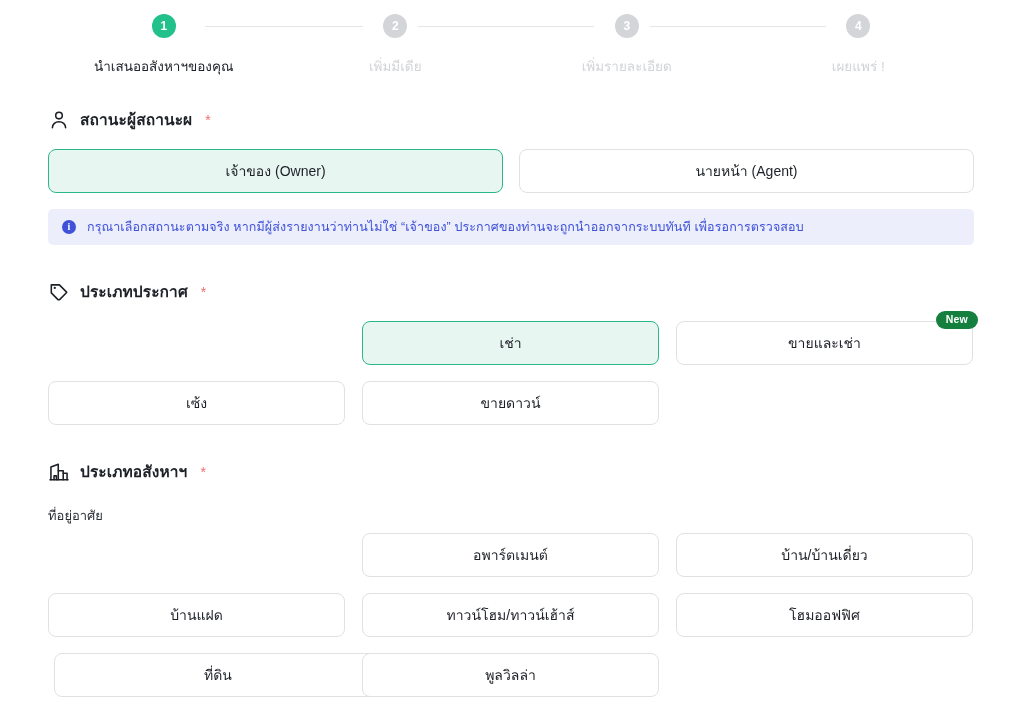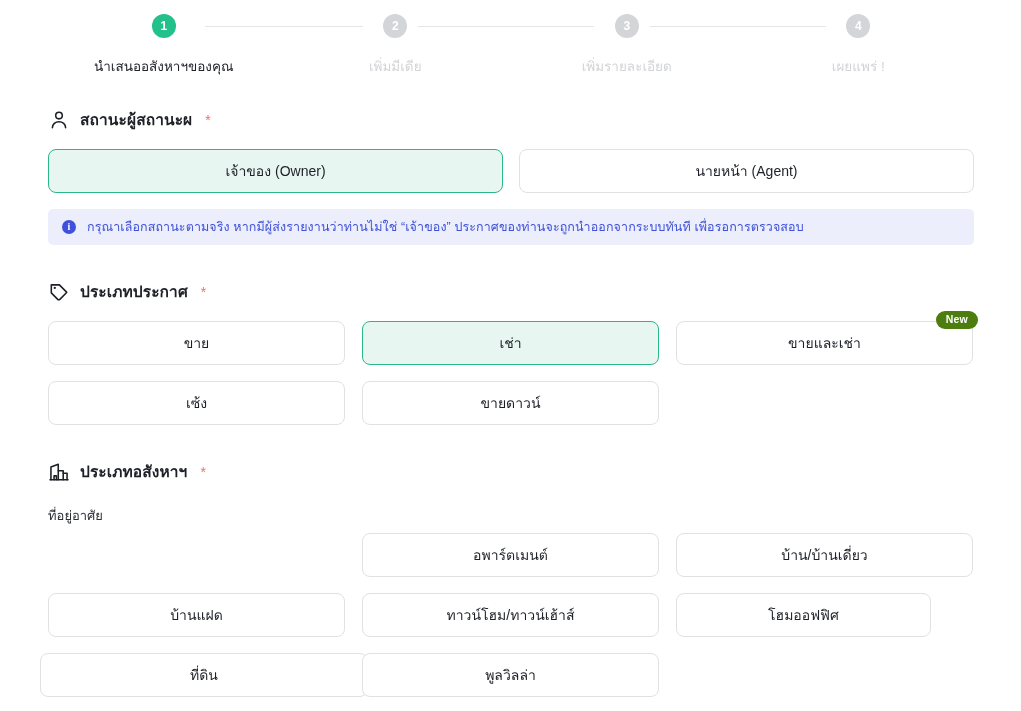--- a/index.html
+++ b/index.html
@@ -123,21 +123,21 @@
   }
   .choice.selected {
     border: 1.5px solid #2bb888;
     background: #e7f6f0;
   }
 
   .badge-new {
     position: absolute;
     top: -11px;
     right: -6px;
-    background: #4d7c0f;
+    background: #15803d;
     color: #ffffff;
     font-size: 10.5px;
     font-weight: 700;
     padding: 3px 10px 4px;
     border-radius: 11px;
     line-height: 1;
     letter-spacing: 0.2px;
   }
 
   
@@ -235,23 +235,20 @@
 
   <div class="section-head" style="left:48px; top:279px;">
     <svg class="ico" viewBox="0 0 24 24" fill="none" stroke="#1d2026" stroke-width="1.7" stroke-linecap="round" stroke-linejoin="round">
       <path d="M20.3 12.6 12.9 20a1.6 1.6 0 0 1-2.3 0l-7-7V4.2h8.8l7.9 7.9a1.1 1.1 0 0 1 0 .5z"></path>
       <circle cx="7.4" cy="7.6" r="1.25" fill="#1d2026" stroke="none"></circle>
     </svg>
     <span class="section-title">ประเภทประกาศ</span>
     <span class="req">*</span>
   </div>
 
-  <div class="choice" style="left:48px; top:321px; width:297px;">
-    <span>ขาย</span>
-  </div>
   <div class="choice selected" style="left:362px; top:321px; width:297px;">
     <span>เช่า</span>
   </div>
   <div class="choice" style="left:676px; top:321px; width:297px;">
     <span>ขายและเช่า</span>
     <span class="badge-new">New</span>
   </div>
   <div class="choice" style="left:48px; top:381px; width:297px;">
     <span>เซ้ง</span>
   </div>
@@ -279,24 +276,24 @@
   <div class="choice" style="left:48px; top:593px; width:297px;">
     <span>บ้านแฝด</span>
   </div>
 
   <div class="choice" style="left:676px; top:533px; width:297px;">
     <span>บ้าน/บ้านเดี่ยว</span>
   </div>
   <div class="choice" style="left:362px; top:593px; width:297px;">
     <span>ทาวน์โฮม/ทาวน์เฮ้าส์</span>
   </div>
-  <div class="choice" style="left:676px; top:593px; width:255px;">
+  <div class="choice" style="left:676px; top:593px; width:297px;">
     <span>โฮมออฟฟิศ</span>
   </div>
 
-  <div class="choice" style="left:40px; top:653px; width:328px;">
+  <div class="choice" style="left:54px; top:653px; width:328px;">
     <span>ที่ดิน</span>
   </div>
   <div class="choice" style="left:362px; top:653px; width:297px;">
     <span>พูลวิลล่า</span>
   </div>
 
 </div>
 
 </body></html>

